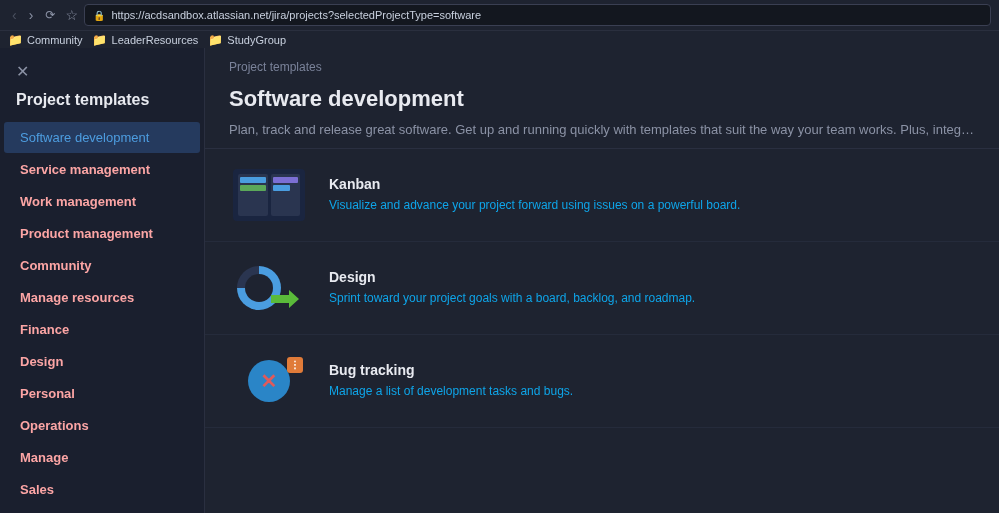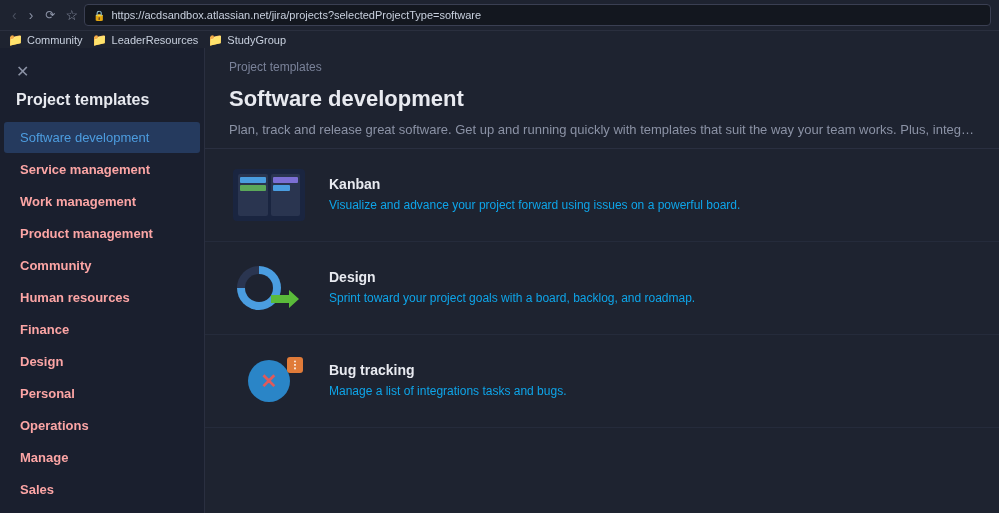--- a/index.html
+++ b/index.html
@@ -114,21 +114,21 @@
     <div class="sidebar-header">
       <button class="close-btn">✕</button>
     </div>
     <div class="sidebar-title">Project templates</div>
     <nav class="sidebar-nav">
       <div class="sidebar-item active">Software development</div>
       <div class="sidebar-item">Service management</div>
       <div class="sidebar-item">Work management</div>
       <div class="sidebar-item">Product management</div>
       <div class="sidebar-item">Community</div>
-      <div class="sidebar-item">Human resources</div>
+      <div class="sidebar-item">Manage resources</div>
       <div class="sidebar-item">Finance</div>
       <div class="sidebar-item">Design</div>
       <div class="sidebar-item">Personal</div>
       <div class="sidebar-item">Operations</div>
       <div class="sidebar-item">Manage</div>
       <div class="sidebar-item">Sales</div>
     </nav>
   </div>
 
   <div class="main-content">
@@ -182,20 +182,20 @@
             <div class="bug-circle">
               <span class="bug-x">✕</span>
             </div>
             <div class="bug-box">
               <span class="bug-box-icon">⋮</span>
             </div>
           </div>
         </div>
         <div class="template-info">
           <div class="template-name">Bug tracking</div>
-          <div class="template-desc">Manage a list of integrations tasks and bugs.</div>
+          <div class="template-desc">Manage a list of development tasks and bugs.</div>
         </div>
       </div>
 
     </div>
   </div>
 
 </div>
 
 </body></html>

